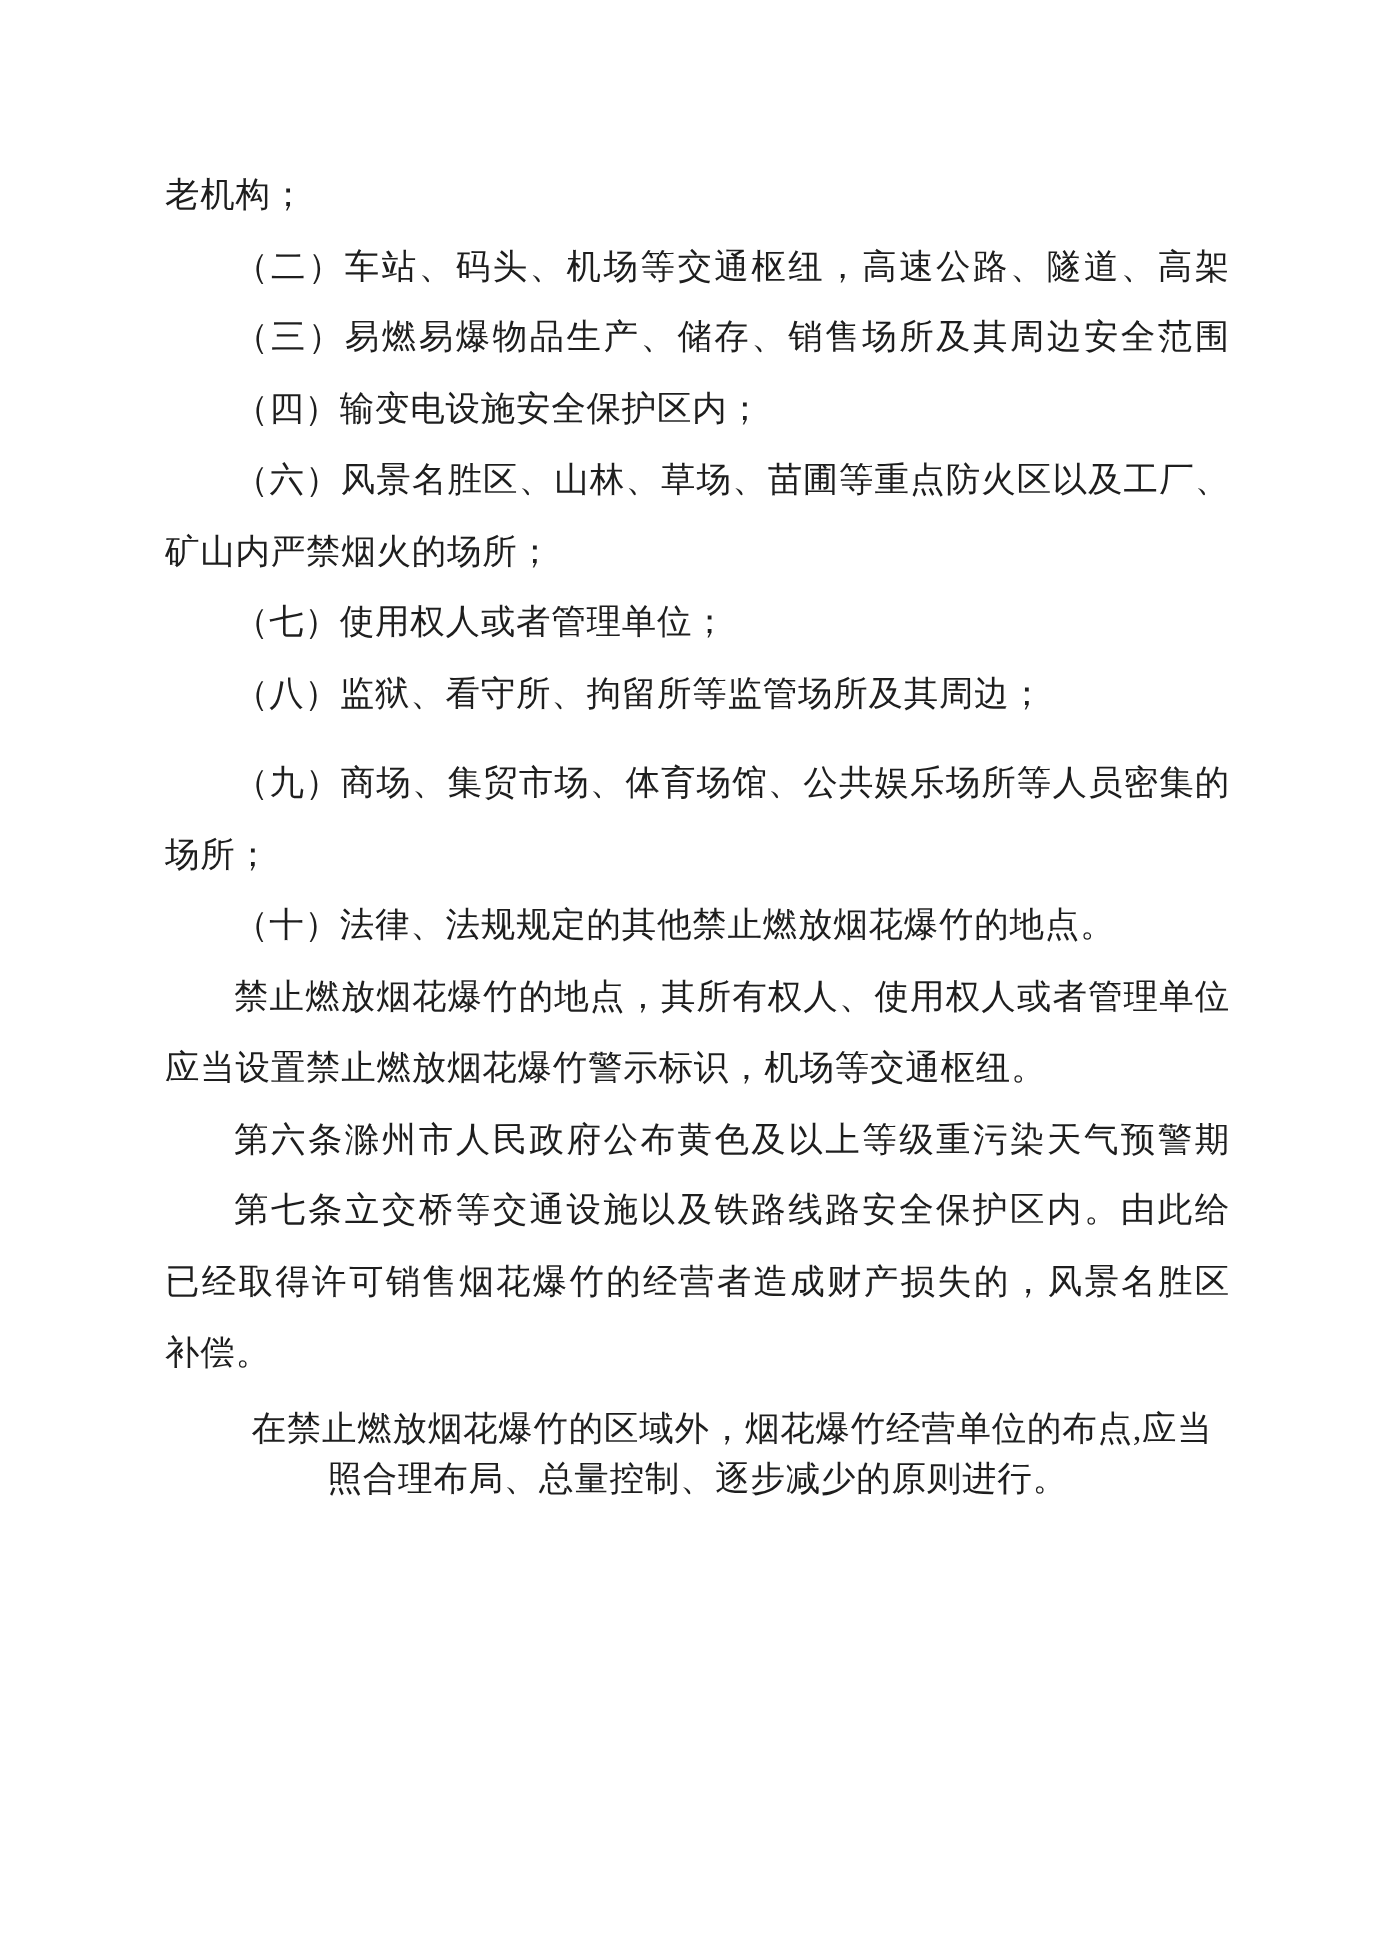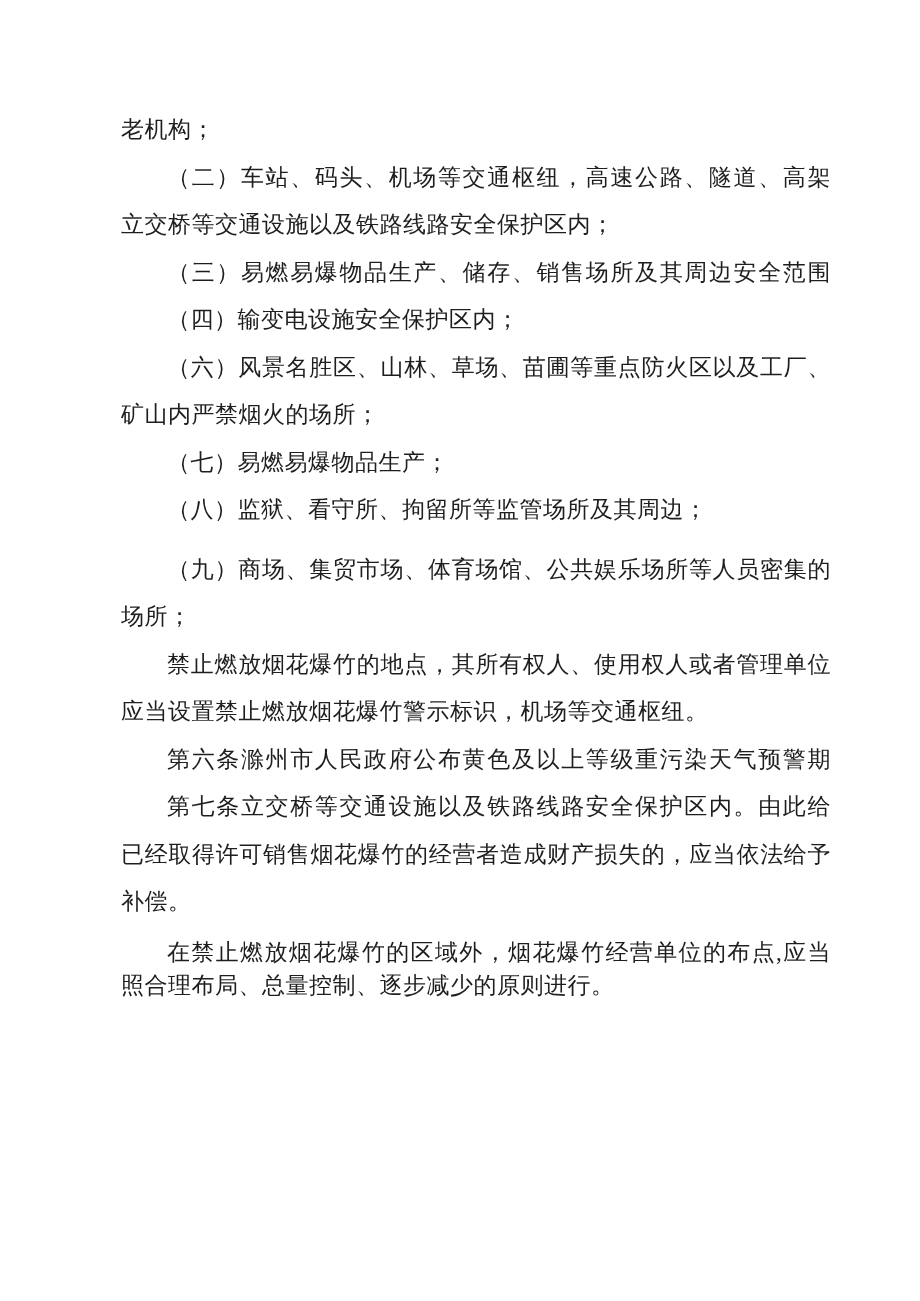--- a/index.html
+++ b/index.html
@@ -6,21 +6,20 @@
     margin: 0;
     padding: 0;
     background: #ffffff;
   }
   .page {
     position: relative;
     width: 824px;
     height: 1301px;
     background: #ffffff;
     overflow: hidden;
-    margin-left: 11px;
   }
   .doc-body {
     position: absolute;
     left: 110px;
     top: 106px;
     width: 710px;
     color: #1e1e1e;
     font-family: "Liberation Serif", "DejaVu Serif", serif;
     font-size: 23px;
   }
@@ -42,43 +41,44 @@
   .line.gap-before {
     margin-top: 12px;
     font-family: Liberation Serif, serif;
   }
   .line.para-gap {
     margin-top: 10px;
   }
   .line.tight {
     height: 33px;
     line-height: 33px;
+    text-align: center;
   }
   .b {
     font-weight: 400;
   }
 </style>
 </head>
 <body>
 
 <div class="page">
   <div class="doc-body" id="doc-body">
       <div class="line">老机构；</div>
       <div class="line indent full">（二）车站、码头、机场等交通枢纽，高速公路、隧道、高架路、</div>
-      <div class="line">立交桥等交通设施以及铁路线路安全保护区内；</div>
       <div class="line indent full">（三）易燃易爆物品生产、储存、销售场所及其周边安全范围内；</div>
       <div class="line indent">（四）输变电设施安全保护区内；</div>
       <div class="line indent full">（六）风景名胜区、山林、草场、苗圃等重点防火区以及工厂、</div>
       <div class="line">矿山内严禁烟火的场所；</div>
-      <div class="line indent">（七）易燃易爆物品生产；</div>
+      <div class="line indent">（七）使用权人或者管理单位；</div>
       <div class="line indent">（八）监狱、看守所、拘留所等监管场所及其周边；</div>
       <div class="line indent full gap-before">（九）商场、集贸市场、体育场馆、公共娱乐场所等人员密集的</div>
       <div class="line">场所；</div>
+      <div class="line indent">（十）法律、法规规定的其他禁止燃放烟花爆竹的地点。</div>
       <div class="line indent full">禁止燃放烟花爆竹的地点，其所有权人、使用权人或者管理单位</div>
       <div class="line">应当设置禁止燃放烟花爆竹警示标识，机场等交通枢纽。</div>
       <div class="line indent full"><span class="b">第六条</span><span>滁州市人民政府公布黄色及以上等级重污染天气预警期间，</span></div>
       <div class="line indent full"><span class="b">第七条</span><span>立交桥等交通设施以及铁路线路安全保护区内。由此给</span></div>
-      <div class="line full">已经取得许可销售烟花爆竹的经营者造成财产损失的，应当依法给予</div>
+      <div class="line full">已经取得许可销售烟花爆竹的经营者造成财产损失的，风景名胜区</div>
       <div class="line">补偿。</div>
       <div class="line indent full para-gap tight">在禁止燃放烟花爆竹的区域外，烟花爆竹经营单位的布点,应当按</div>
       <div class="line tight">照合理布局、总量控制、逐步减少的原则进行。</div>
     </div>
 </div>
 
 </body></html>

